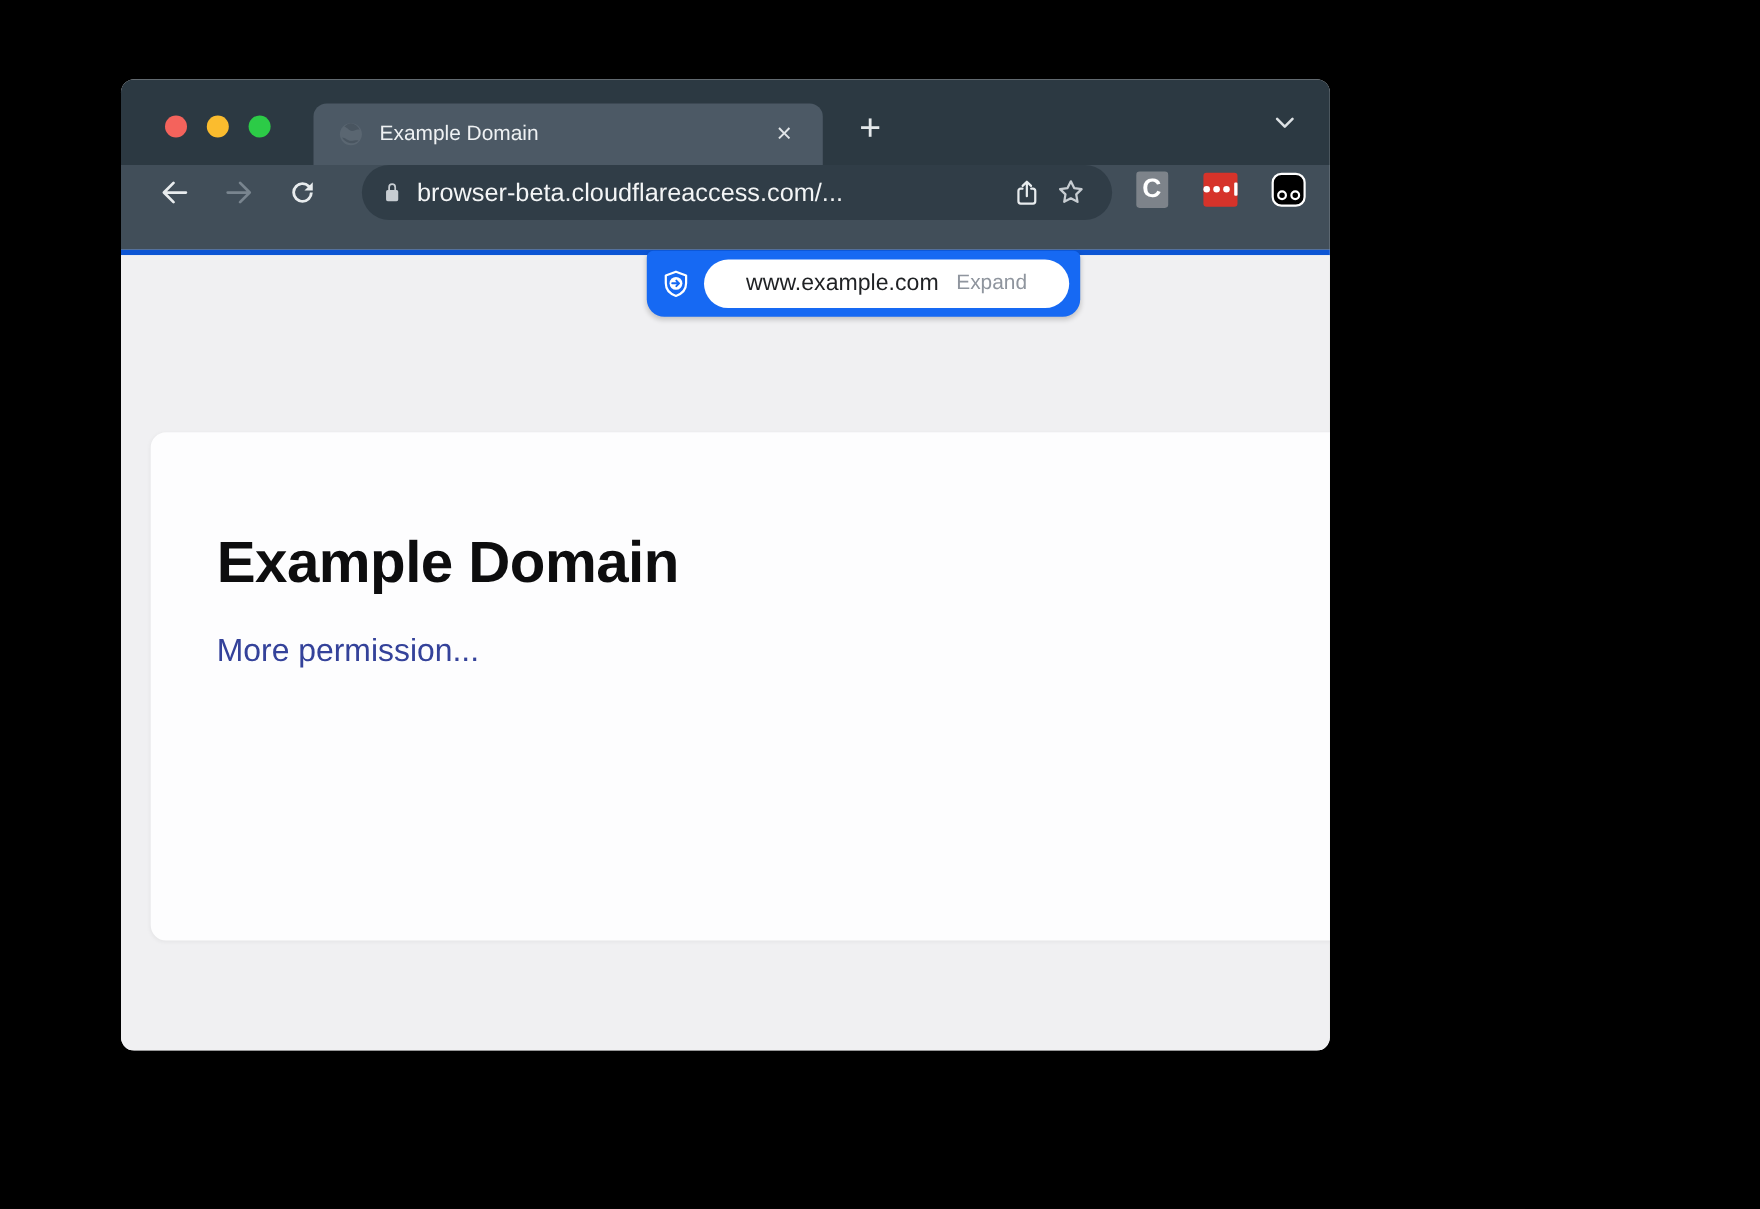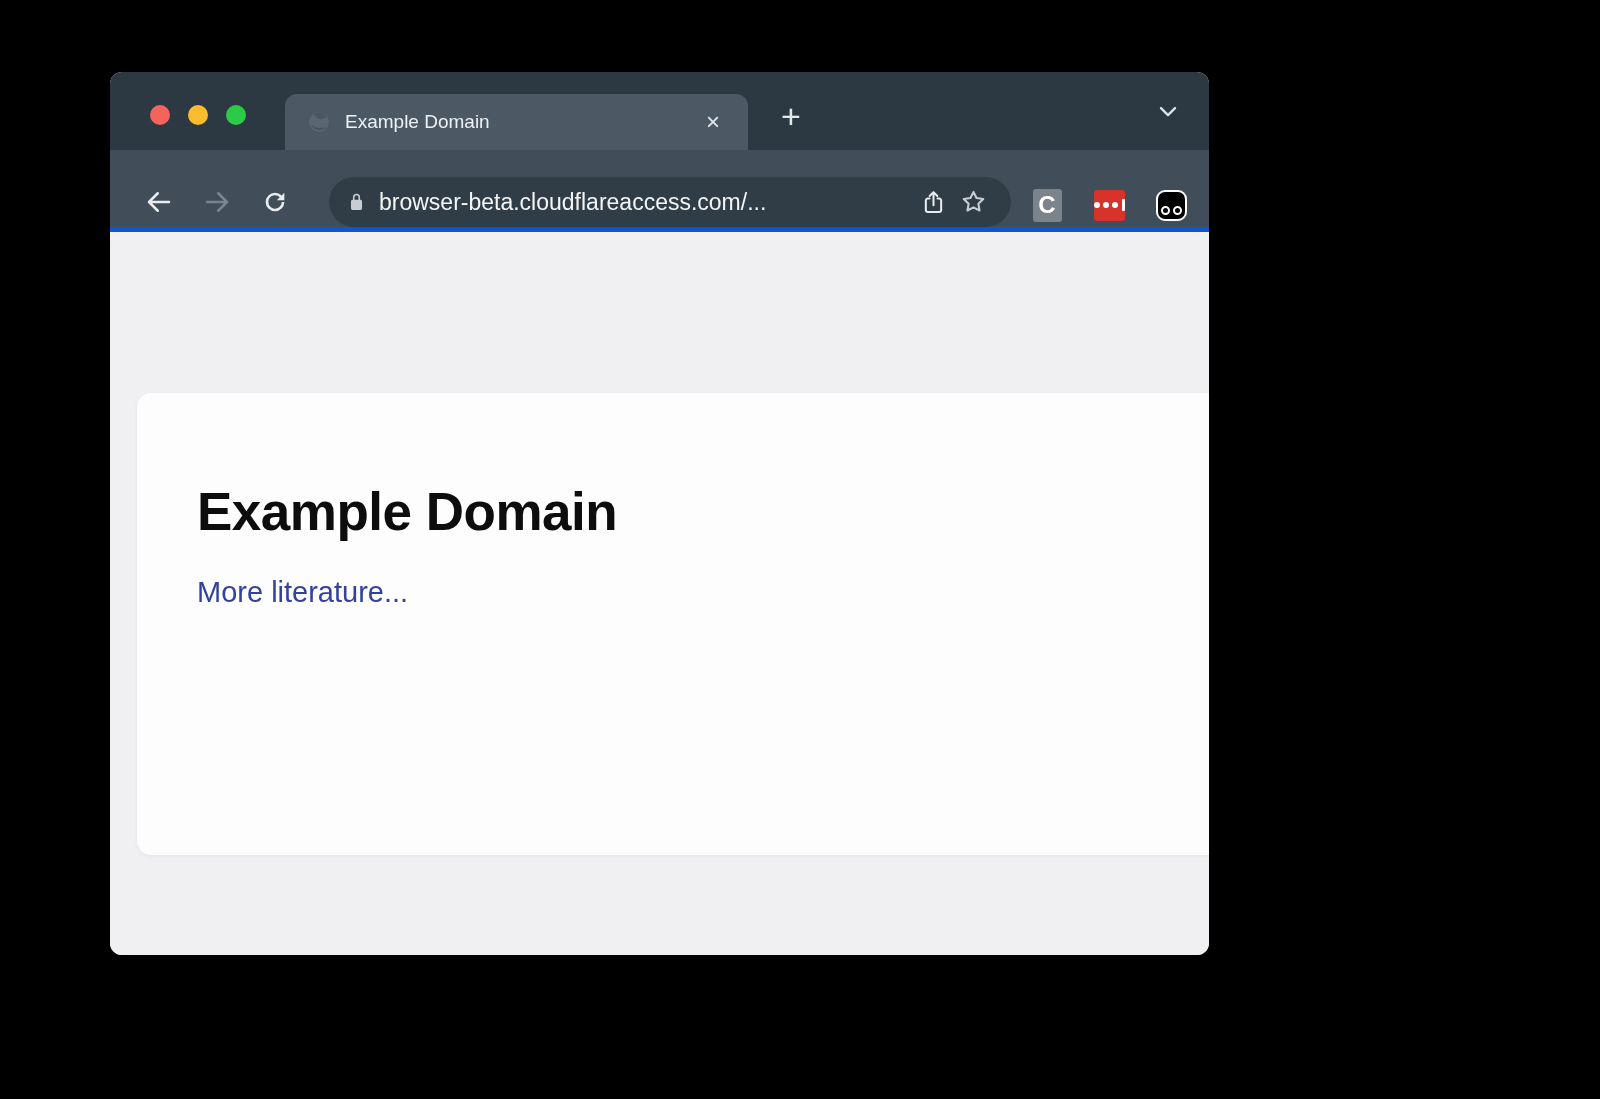--- a/index.html
+++ b/index.html
@@ -23,21 +23,21 @@
   .tab-favicon { width: 24px; height: 24px; opacity: .75; flex: 0 0 auto; }
   .tab-title { margin-left: 14px; color: #eef1f3; font-size: 19px; white-space: nowrap;
     overflow: hidden; flex: 1; }
   .tab-close { color: #e2e6e9; font-size: 24px; line-height: 1; padding: 2px 6px;
     cursor: default; }
   .newtab { position: absolute; left: 660px; top: 24px; width: 42px; height: 42px;
     color: #e4e8ea; font-size: 34px; font-weight: 300; text-align: center; line-height: 40px; }
   .win-chevron { position: absolute; right: 27px; top: 25px; width: 28px; height: 28px; }
 
   
-  .toolbar { height: 77px; background: #414e59; display: flex; align-items: flex-end;
+  .toolbar { height: 77px; background: #414e59; display: flex; align-items: flex-start;
     padding: 0 20px; }
   .navbtn { width: 58px; height: 50px; display: flex; align-items: center; justify-content: center;
     flex: 0 0 auto; }
 
   .addressbar { margin-left: 25px; width: 682px; height: 50px; border-radius: 25px;
     background: #303d47; display: flex; align-items: center; padding: 0 18px; flex: 0 0 auto; }
   .lock { flex: 0 0 auto; margin-right: 13px; }
   .url-text { color: #f3f5f6; font-size: 23px; white-space: nowrap; overflow: hidden; flex: 1; }
   .pill-icon { flex: 0 0 auto; width: 40px; display: flex; justify-content: center; }
 
@@ -199,22 +199,33 @@
             <i></i>
           </div>
       </div>
     </div>
   </div>
 
   <div class="blueline"></div>
 
   <div class="viewport">
 
+    <div class="iso-badge">
+      <svg width="27" height="29" viewBox="0 0 24 24">
+        <path d="M12 1.8l8.2 3v6.4c0 5-3.5 8.6-8.2 10.2-4.7-1.6-8.2-5.2-8.2-10.2V4.8z" fill="none" stroke="#ffffff" stroke-width="1.8" stroke-linejoin="round"></path>
+        <circle cx="12" cy="11.2" r="5.2" fill="#ffffff"></circle>
+        <path d="M9 11.2h5M12.3 9l2.2 2.2-2.2 2.2" fill="none" stroke="#1669f3" stroke-width="1.6" stroke-linecap="round" stroke-linejoin="round"></path>
+      </svg>
+      <div class="iso-pill">
+        <span class="iso-domain">www.example.com</span>
+        <span class="iso-expand">Expand</span>
+      </div>
+    </div>
 
     <div class="card">
       <h1>Example Domain</h1>
-      <a>More literature...</a>
+      <a>More permission...</a>
     </div>
 
     <div class="scrollbar"></div>
   </div>
 
 </div>
 
 </body></html>

